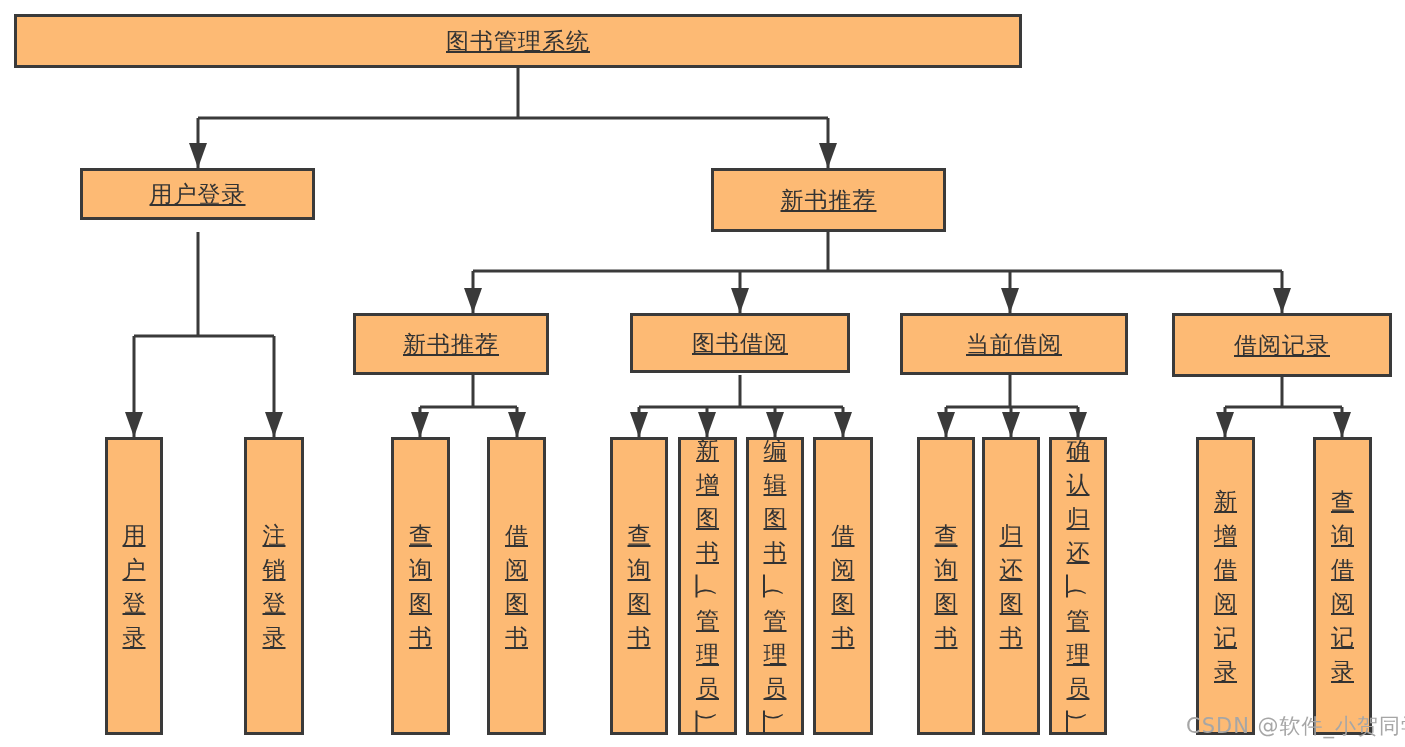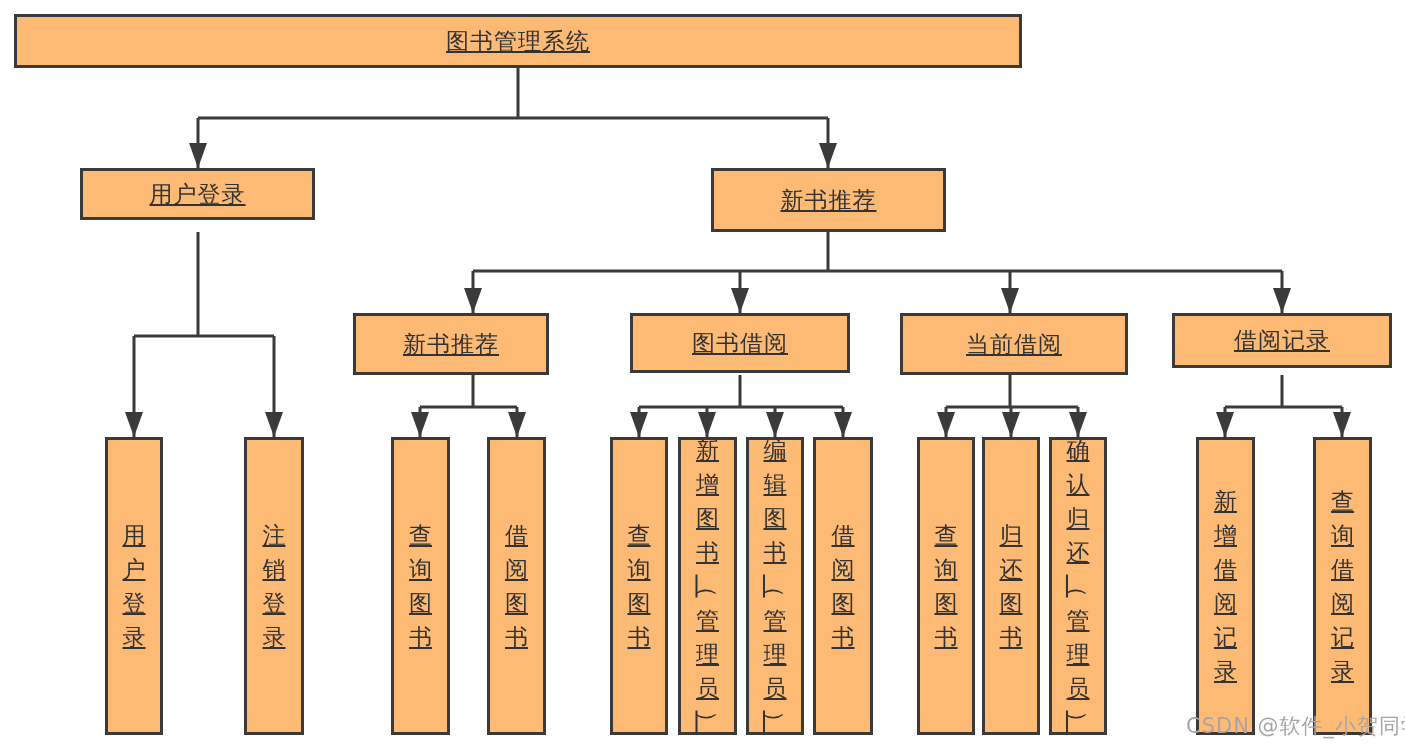--- a/index.html
+++ b/index.html
@@ -78,21 +78,21 @@
   </svg>
 
   <div class="box h" style="left:14px;top:14px;width:1008px;height:54px">图书管理系统</div>
 
   <div class="box h" style="left:80px;top:168px;width:235px;height:52px">用户登录</div>
   <div class="box h" style="left:711px;top:168px;width:235px;height:64px">新书推荐</div>
 
   <div class="box h" style="left:353px;top:313px;width:196px;height:62px">新书推荐</div>
   <div class="box h" style="left:630px;top:313px;width:220px;height:60px">图书借阅</div>
   <div class="box h" style="left:900px;top:313px;width:228px;height:62px">当前借阅</div>
-  <div class="box h" style="left:1172px;top:313px;width:220px;height:55px">借阅记录</div>
+  <div class="box h" style="left:1172px;top:313px;width:220px;height:64px">借阅记录</div>
 
   <div class="box v" style="left:105px;top:437px;width:58px;height:298px">
       <span class="vch">用</span>
       <span class="vch">户</span>
       <span class="vch">登</span>
       <span class="vch">录</span>
     </div>
   <div class="box v" style="left:244px;top:437px;width:60px;height:298px">
       <span class="vch">注</span>
       <span class="vch">销</span>

